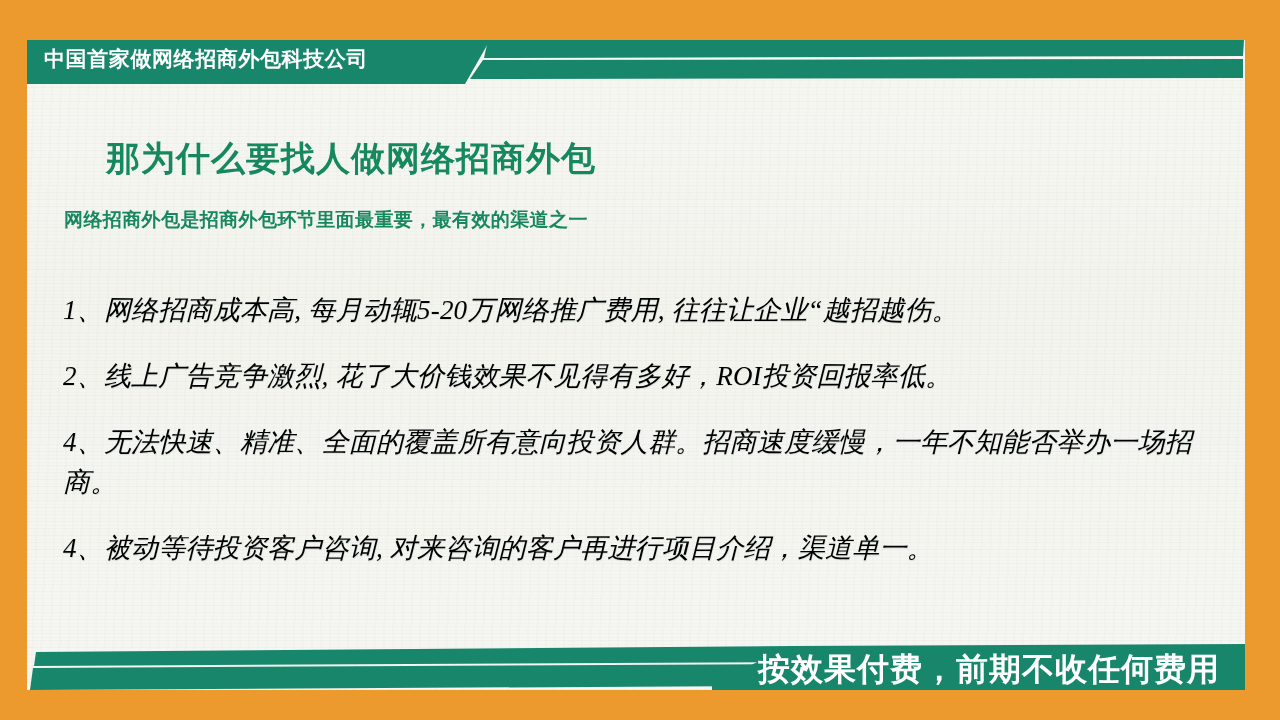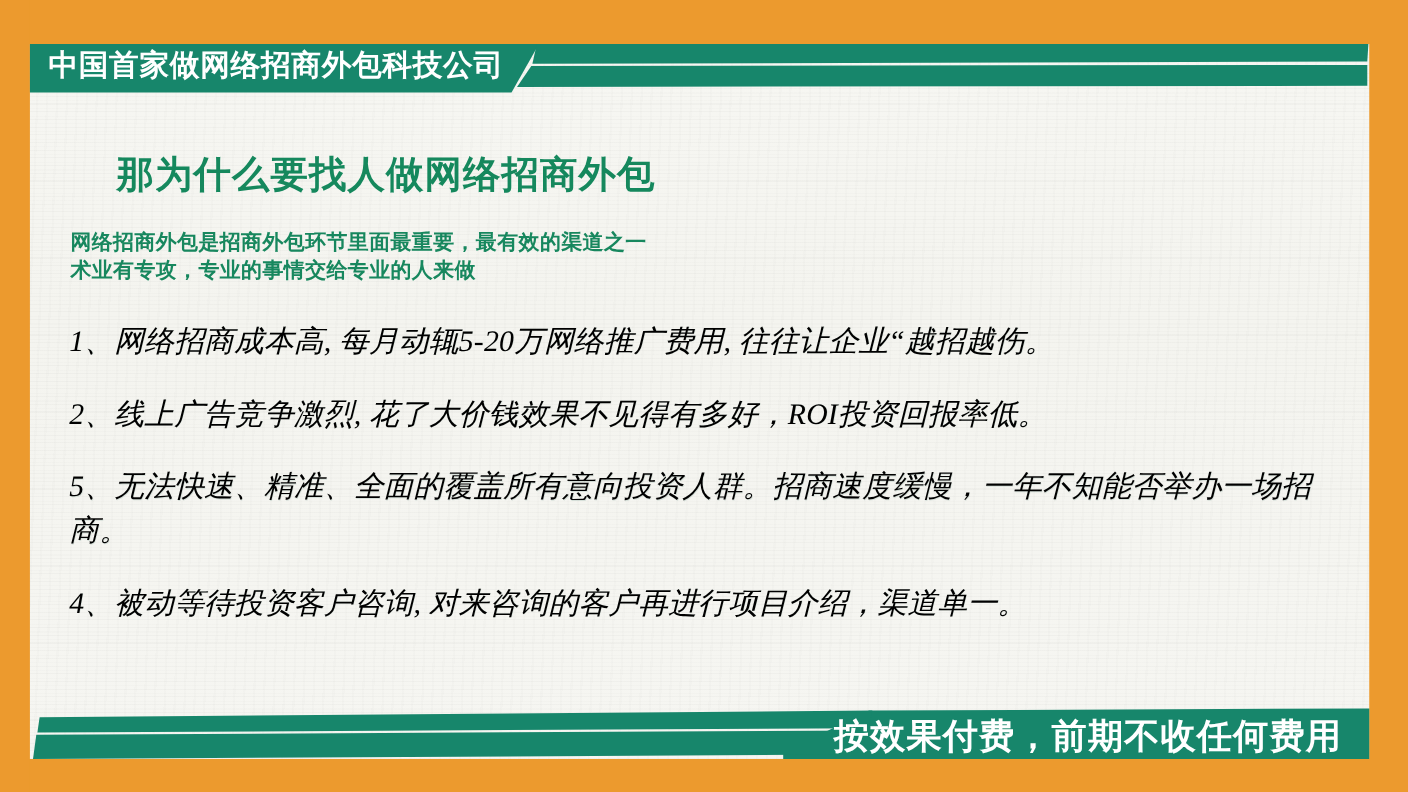--- a/index.html
+++ b/index.html
@@ -98,21 +98,21 @@
   }
   .header-band svg { display: block; }
 
   .header-title {
     position: absolute;
     left: 44px;
     top: 44px;
     z-index: 32;
     color: #FFFFFF;
     font-family: "Liberation Sans", sans-serif;
-    font-size: 27px;
+    font-size: 21px;
     font-weight: bold;
     letter-spacing: 0.6px;
     line-height: 30px;
     white-space: nowrap;
   }
 
   
   .body-area {
     position: absolute;
     left: 27px;
@@ -209,27 +209,26 @@
   </div>
 
   <div class="header-title">中国首家做网络招商外包科技公司</div>
 
   <div class="body-area">
 
     <div class="page-title">那为什么要找人做网络招商外包</div>
 
     <div class="subtitle-block">
       <div class="subtitle-line">网络招商外包是招商外包环节里面最重要，最有效的渠道之一</div>
-      <div class="subtitle-line">术业有专攻，专业的事情交给专业的人来做</div>
     </div>
 
     <div class="points">
       <div class="point">1、网络招商成本高, 每月动辄5-20万网络推广费用, 往往让企业“越招越伤。</div>
       <div class="point">2、线上广告竞争激烈, 花了大价钱效果不见得有多好，ROI投资回报率低。</div>
-      <div class="point">5、无法快速、精准、全面的覆盖所有意向投资人群。招商速度缓慢，一年不知能否举办一场招商。</div>
+      <div class="point">4、无法快速、精准、全面的覆盖所有意向投资人群。招商速度缓慢，一年不知能否举办一场招商。</div>
       <div class="point">4、被动等待投资客户咨询, 对来咨询的客户再进行项目介绍，渠道单一。</div>
     </div>
 
   </div>
 
   <div class="footer-band">
     <svg width="1280" height="60" viewBox="0 0 1280 60" xmlns="http://www.w3.org/2000/svg">
 
       <polygon points="712,50 790,12 1245,10 1245,56 712,56" fill="#17866B"></polygon>
 

